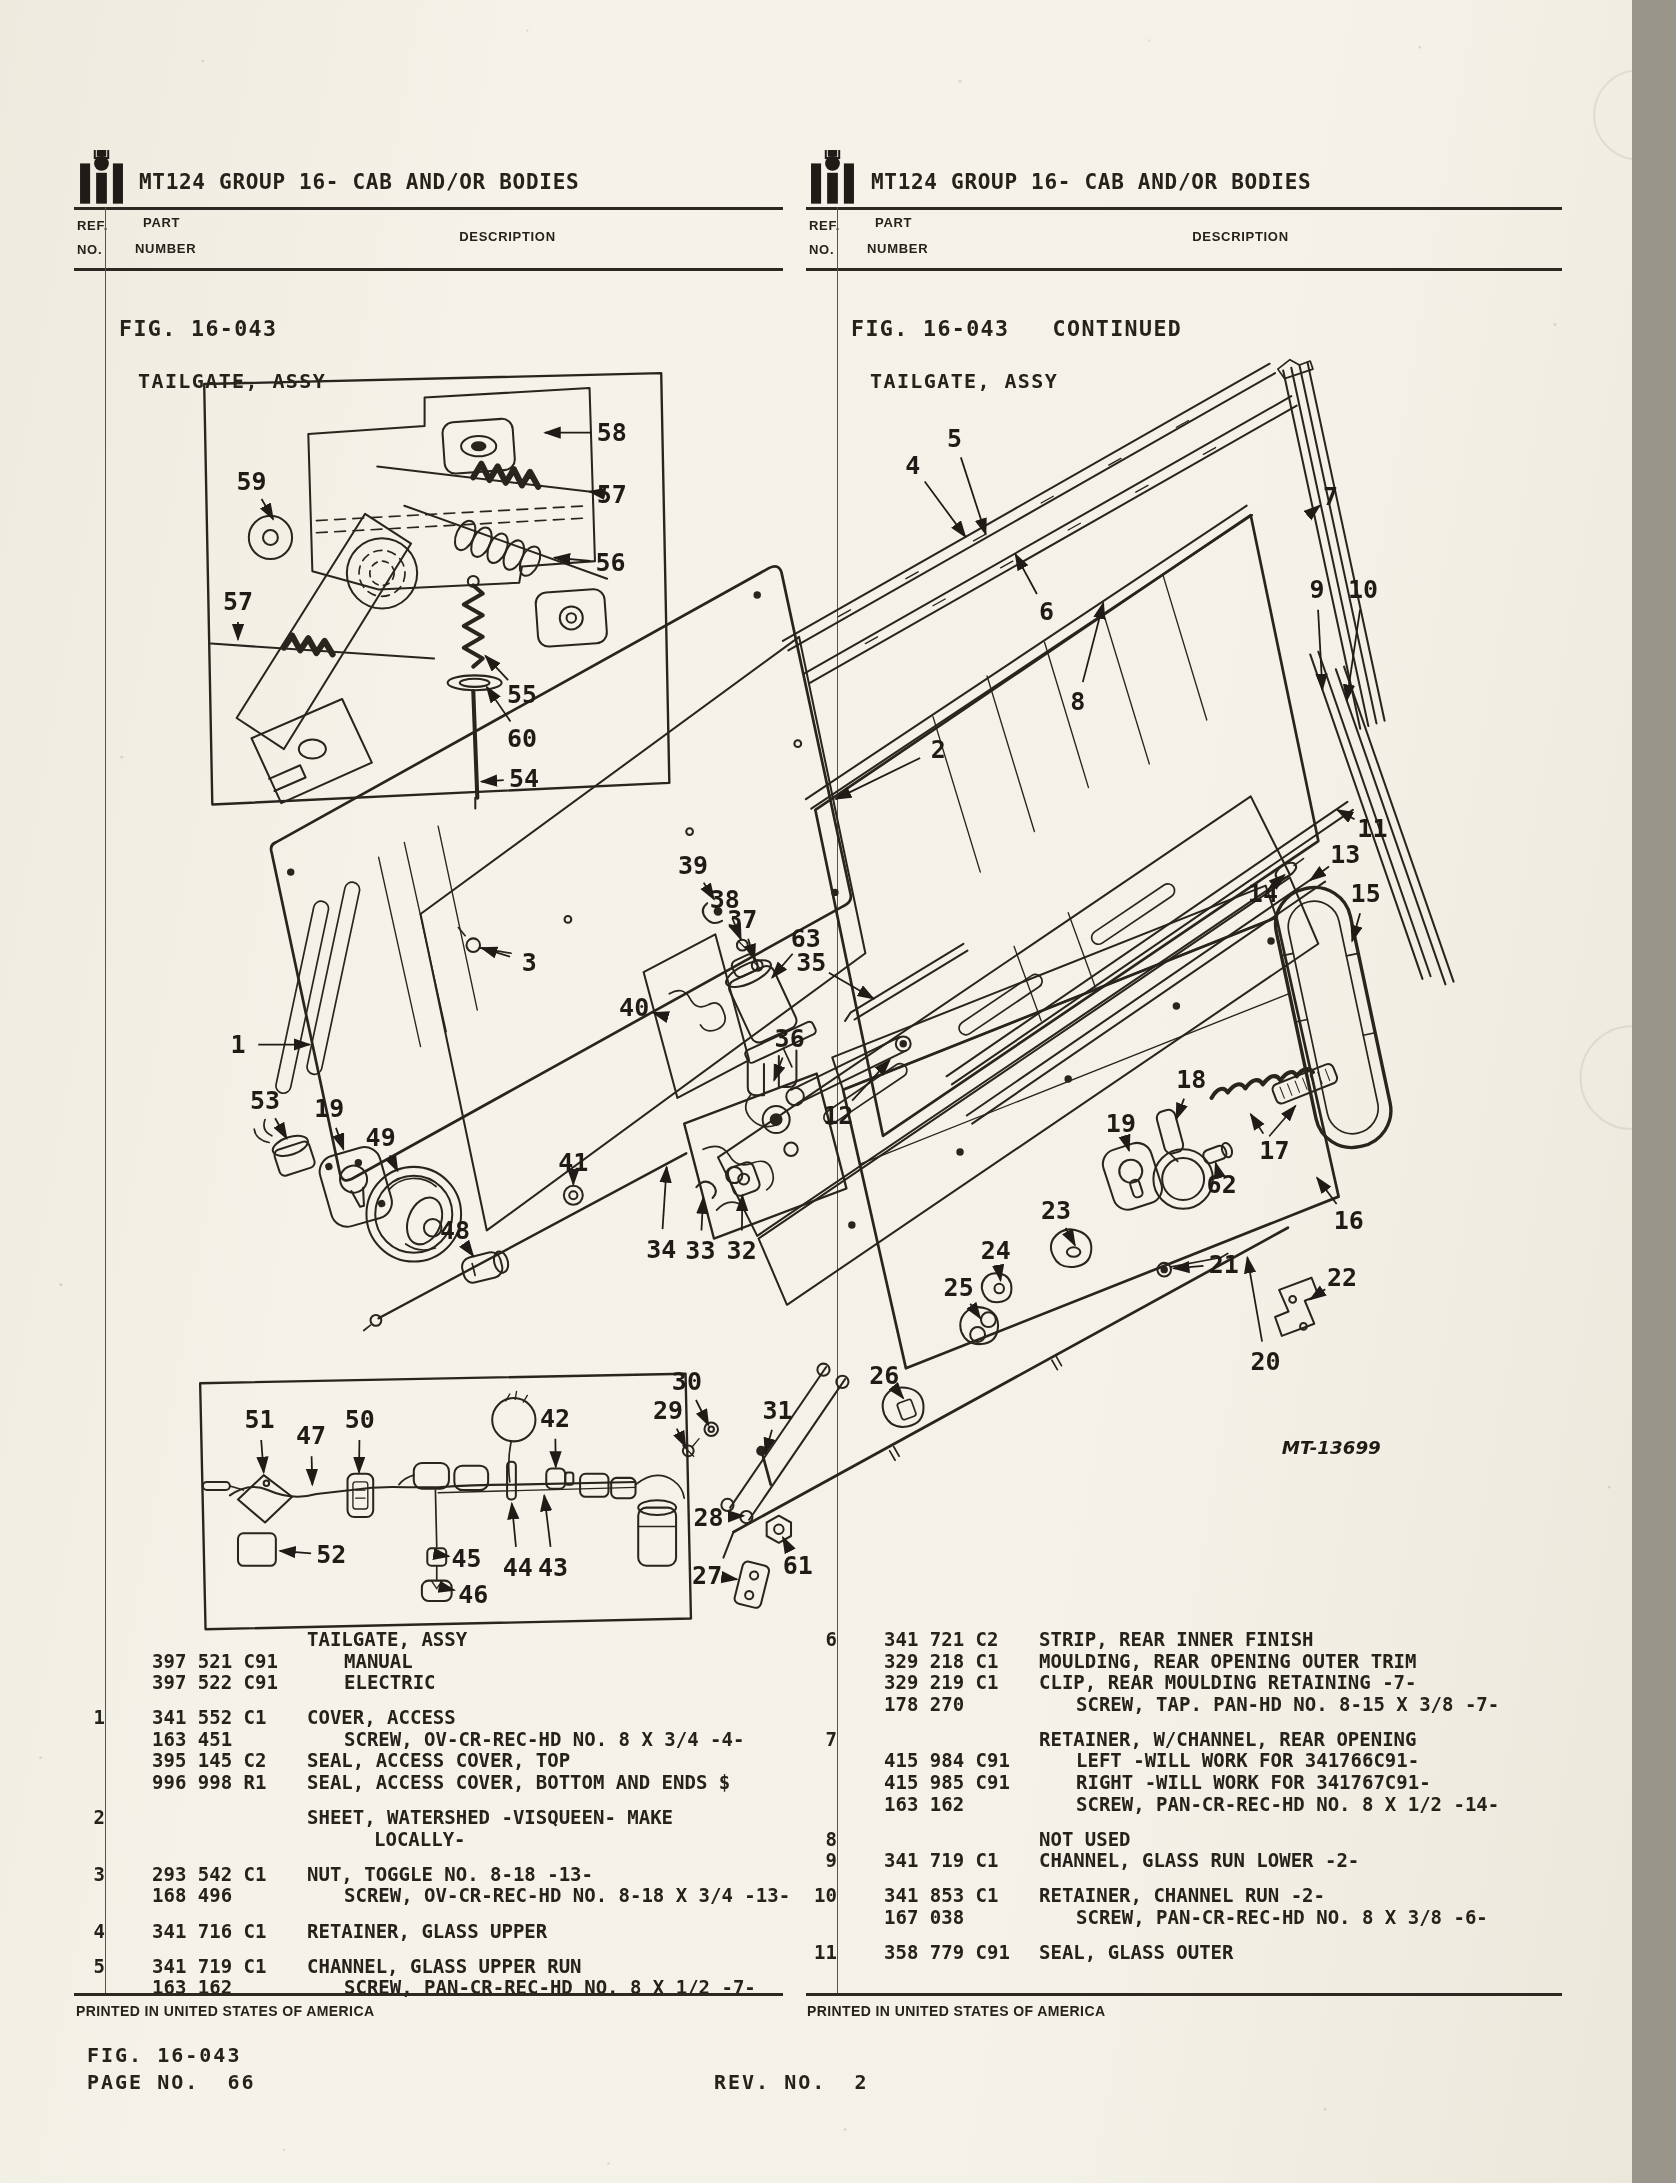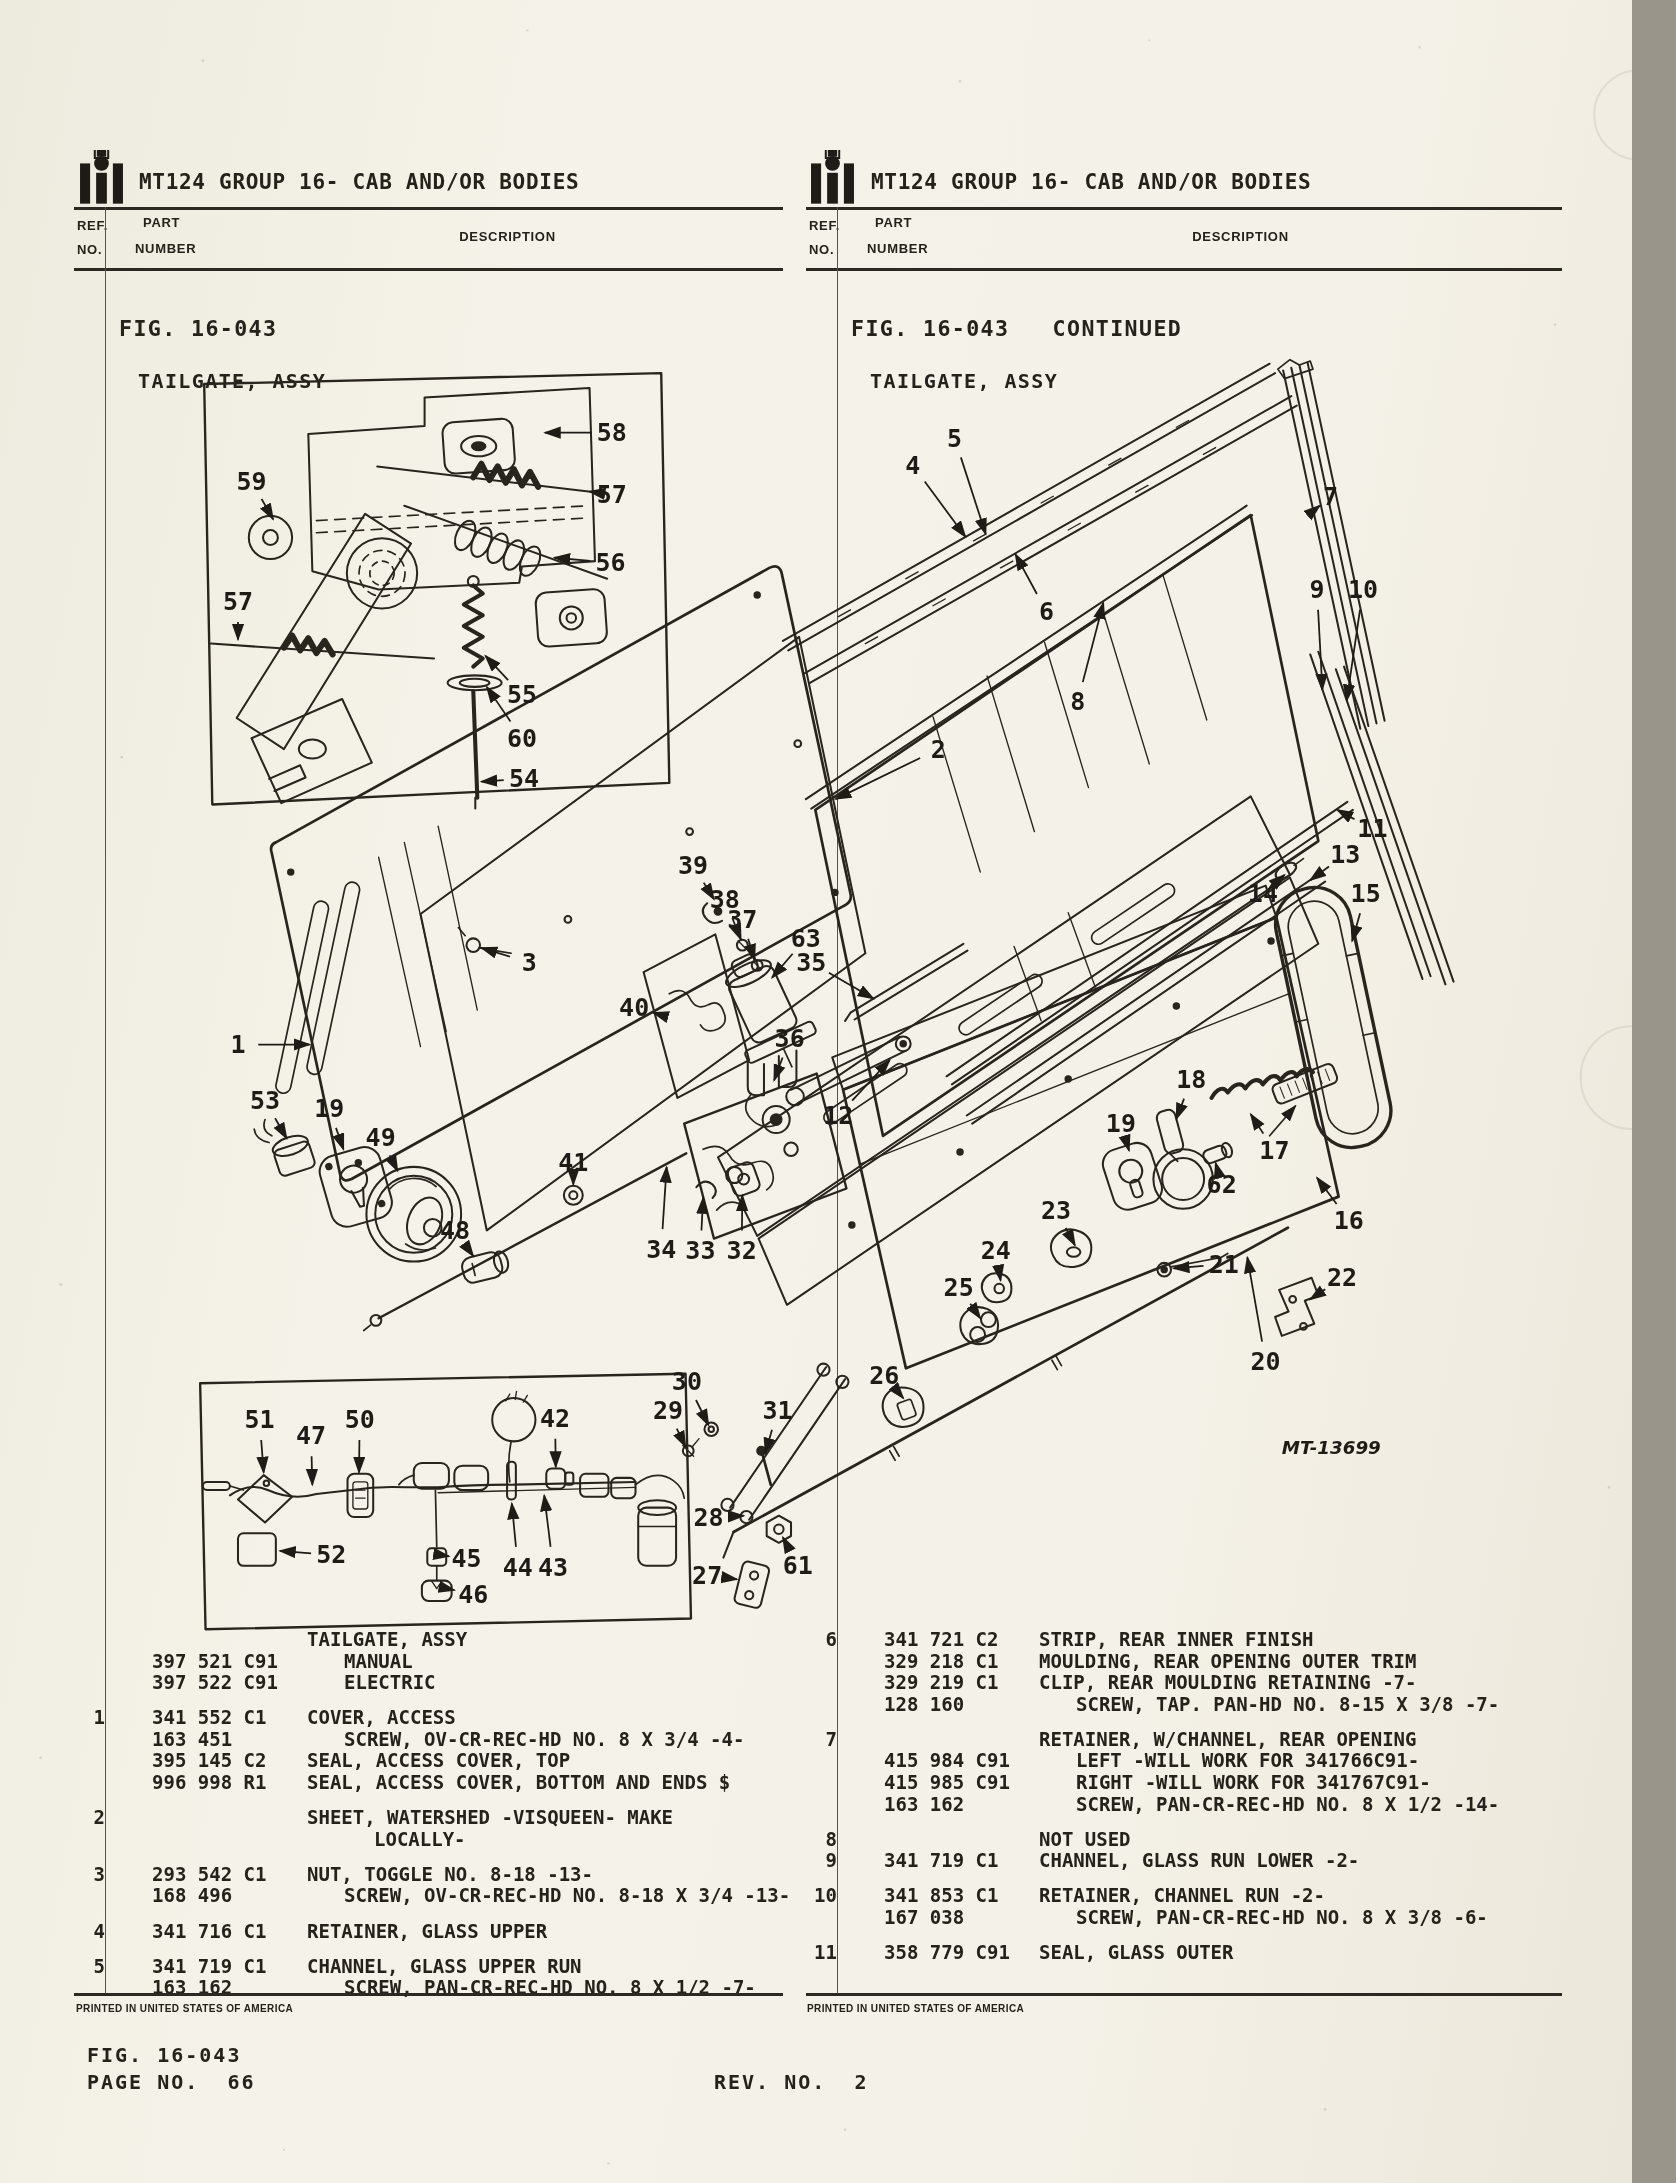--- a/index.html
+++ b/index.html
@@ -15,21 +15,21 @@
   .fig{font-size:21.6px;font-weight:bold;letter-spacing:1.4px;white-space:pre;}
   .sub{font-size:20px;font-weight:bold;letter-spacing:1.4px;white-space:pre;}
   .parts{width:717px;}
   .prow{position:relative;height:21.6px;font-size:19px;font-weight:bold;white-space:pre;}
   .prow .ref{position:absolute;left:0;width:31px;text-align:right;}
   .prow .part{position:absolute;left:78px;}
   .prow .desc{position:absolute;left:233px;}
   .prow .desc.i1{left:270px;}
   .prow .desc.i2{left:252px;margin-left:48px;}
   .spacer{height:13.5px;}
-  .note{font-family:"Liberation Sans",sans-serif;font-size:10px;font-weight:bold;letter-spacing:0.4px;white-space:pre;}
+  .note{font-family:"Liberation Sans",sans-serif;font-size:14px;font-weight:bold;letter-spacing:0.4px;white-space:pre;}
   .foot{font-size:20px;font-weight:bold;letter-spacing:2px;white-space:pre;}
   svg text.callout{font-family:"DejaVu Sans Mono",monospace;font-weight:bold;font-size:37px;fill:#1f1c17;}
   svg text.dwg{font-family:"DejaVu Sans",sans-serif;font-style:italic;font-weight:bold;font-size:27px;fill:#1f1c17;}
 </style>
 </head>
 <body>
 
 <div class="page">
 
   <svg class="abs" style="left:80px;top:150px" width="43" height="55" viewBox="0 0 64 82">
@@ -712,21 +712,21 @@
       <div class="spacer"></div>
       <div class="prow"><span class="ref">4</span><span class="part">341 716 C1</span><span class="desc i0">RETAINER, GLASS UPPER</span></div>
       <div class="spacer"></div>
       <div class="prow"><span class="ref">5</span><span class="part">341 719 C1</span><span class="desc i0">CHANNEL, GLASS UPPER RUN</span></div>
       <div class="prow"><span class="ref"></span><span class="part">163 162</span><span class="desc i1">SCREW, PAN-CR-REC-HD NO. 8 X 1/2 -7-</span></div>
     </div>
   <div id="parts-1" class="abs parts" style="left:806px;top:1628px">
       <div class="prow"><span class="ref">6</span><span class="part">341 721 C2</span><span class="desc i0">STRIP, REAR INNER FINISH</span></div>
       <div class="prow"><span class="ref"></span><span class="part">329 218 C1</span><span class="desc i0">MOULDING, REAR OPENING OUTER TRIM</span></div>
       <div class="prow"><span class="ref"></span><span class="part">329 219 C1</span><span class="desc i0">CLIP, REAR MOULDING RETAINING -7-</span></div>
-      <div class="prow"><span class="ref"></span><span class="part">128 160</span><span class="desc i1">SCREW, TAP. PAN-HD NO. 8-15 X 3/8 -7-</span></div>
+      <div class="prow"><span class="ref"></span><span class="part">178 270</span><span class="desc i1">SCREW, TAP. PAN-HD NO. 8-15 X 3/8 -7-</span></div>
       <div class="spacer"></div>
       <div class="prow"><span class="ref">7</span><span class="part"></span><span class="desc i0">RETAINER, W/CHANNEL, REAR OPENING</span></div>
       <div class="prow"><span class="ref"></span><span class="part">415 984 C91</span><span class="desc i1">LEFT -WILL WORK FOR 341766C91-</span></div>
       <div class="prow"><span class="ref"></span><span class="part">415 985 C91</span><span class="desc i1">RIGHT -WILL WORK FOR 341767C91-</span></div>
       <div class="prow"><span class="ref"></span><span class="part">163 162</span><span class="desc i1">SCREW, PAN-CR-REC-HD NO. 8 X 1/2 -14-</span></div>
       <div class="spacer"></div>
       <div class="prow"><span class="ref">8</span><span class="part"></span><span class="desc i0">NOT USED</span></div>
       <div class="prow"><span class="ref">9</span><span class="part">341 719 C1</span><span class="desc i0">CHANNEL, GLASS RUN LOWER -2-</span></div>
       <div class="spacer"></div>
       <div class="prow"><span class="ref">10</span><span class="part">341 853 C1</span><span class="desc i0">RETAINER, CHANNEL RUN -2-</span></div>

